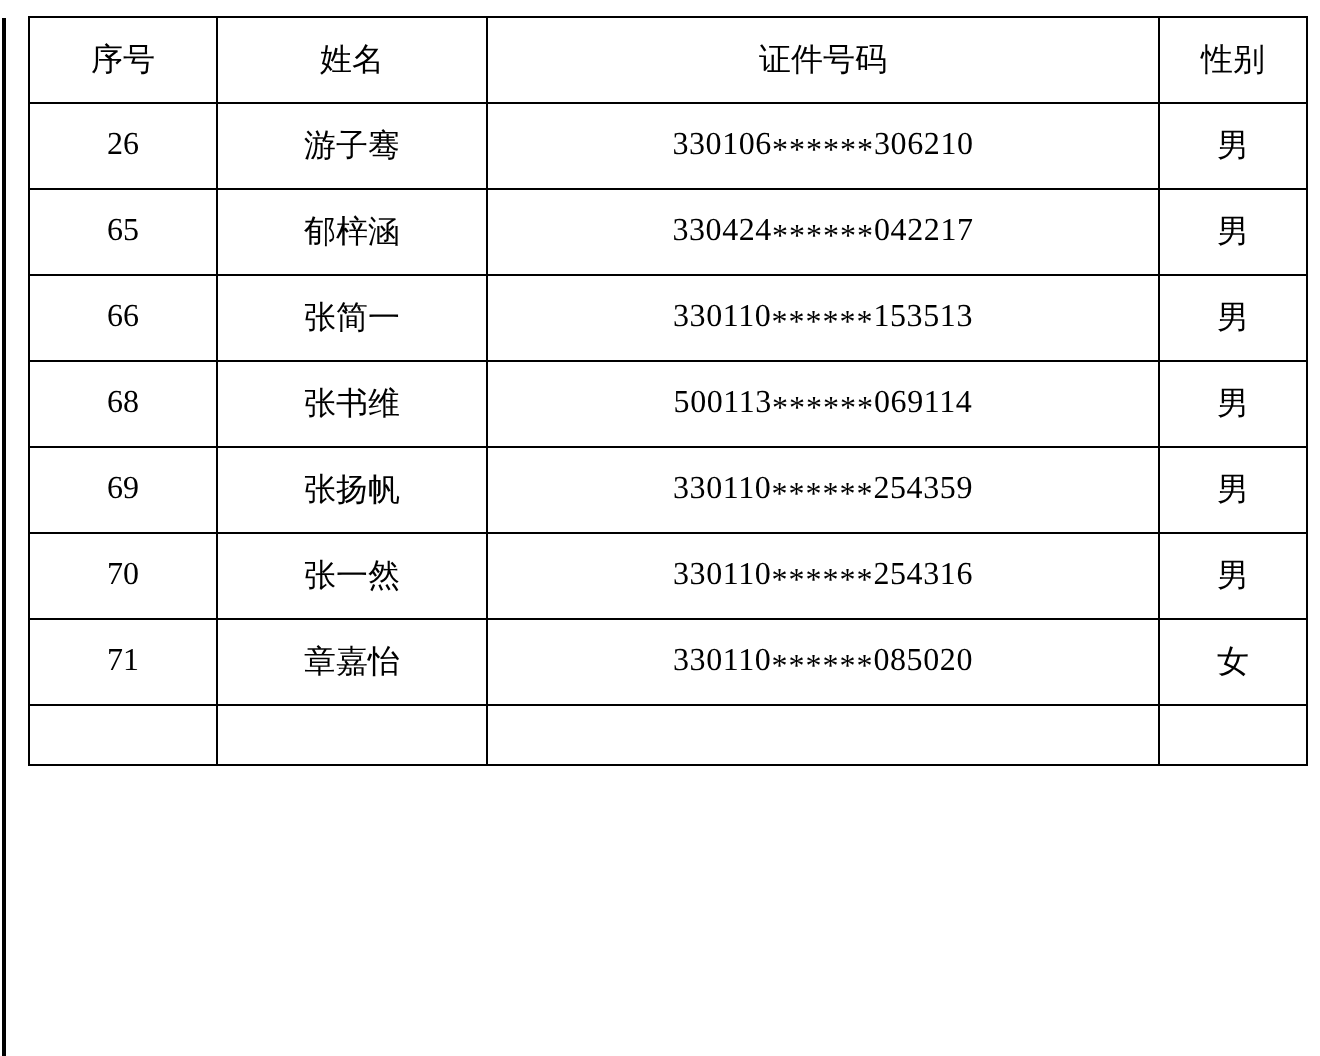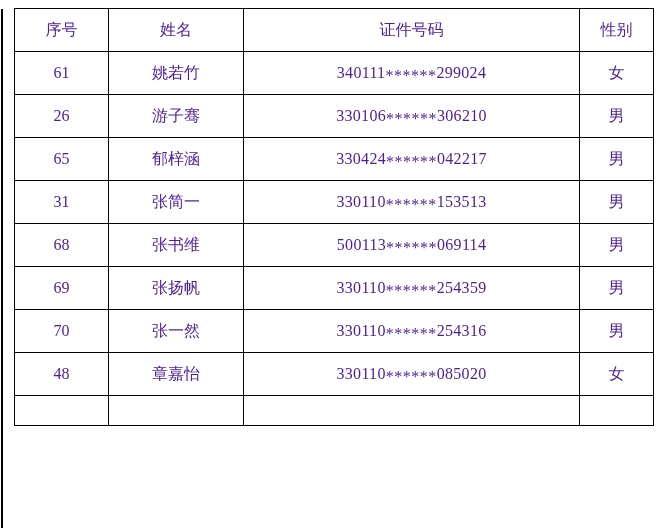--- a/index.html
+++ b/index.html
@@ -4,21 +4,21 @@
 <style>
   * { margin: 0; padding: 0; box-sizing: border-box; }
   html, body { background: #ffffff; }
   .page {
     position: relative;
     width: 660px;
     height: 528px;
     background: #ffffff;
     overflow: hidden;
     font-family: "Liberation Serif", "DejaVu Serif", serif;
-    color: #4c1d95;
+    color: #000000;
   }
   .stray-left-line {
     position: absolute;
     left: 1px;
     top: 9px;
     width: 2px;
     height: 519px;
     background: #000000;
   }
   table.roster {
@@ -67,40 +67,34 @@
     </colgroup>
     <thead>
       <tr>
         <th>序号</th>
         <th>姓名</th>
         <th>证件号码</th>
         <th>性别</th>
       </tr>
     </thead>
     <tbody id="roster-body">
-    <tr>
-          <td>61</td>
-          <td>姚若竹</td>
-          <td class="id-cell">340111<span class="stars">******</span>299024</td>
-          <td>女</td>
-        </tr>
         <tr>
           <td>26</td>
           <td>游子骞</td>
           <td class="id-cell">330106<span class="stars">******</span>306210</td>
           <td>男</td>
         </tr>
         <tr>
           <td>65</td>
           <td>郁梓涵</td>
           <td class="id-cell">330424<span class="stars">******</span>042217</td>
           <td>男</td>
         </tr>
         <tr>
-          <td>31</td>
+          <td>66</td>
           <td>张简一</td>
           <td class="id-cell">330110<span class="stars">******</span>153513</td>
           <td>男</td>
         </tr>
         <tr>
           <td>68</td>
           <td>张书维</td>
           <td class="id-cell">500113<span class="stars">******</span>069114</td>
           <td>男</td>
         </tr>
@@ -110,21 +104,21 @@
           <td class="id-cell">330110<span class="stars">******</span>254359</td>
           <td>男</td>
         </tr>
         <tr>
           <td>70</td>
           <td>张一然</td>
           <td class="id-cell">330110<span class="stars">******</span>254316</td>
           <td>男</td>
         </tr>
         <tr>
-          <td>48</td>
+          <td>71</td>
           <td>章嘉怡</td>
           <td class="id-cell">330110<span class="stars">******</span>085020</td>
           <td>女</td>
         </tr>
         <tr class="partial-row">
           <td></td>
           <td></td>
           <td></td>
           <td></td>
         </tr>

